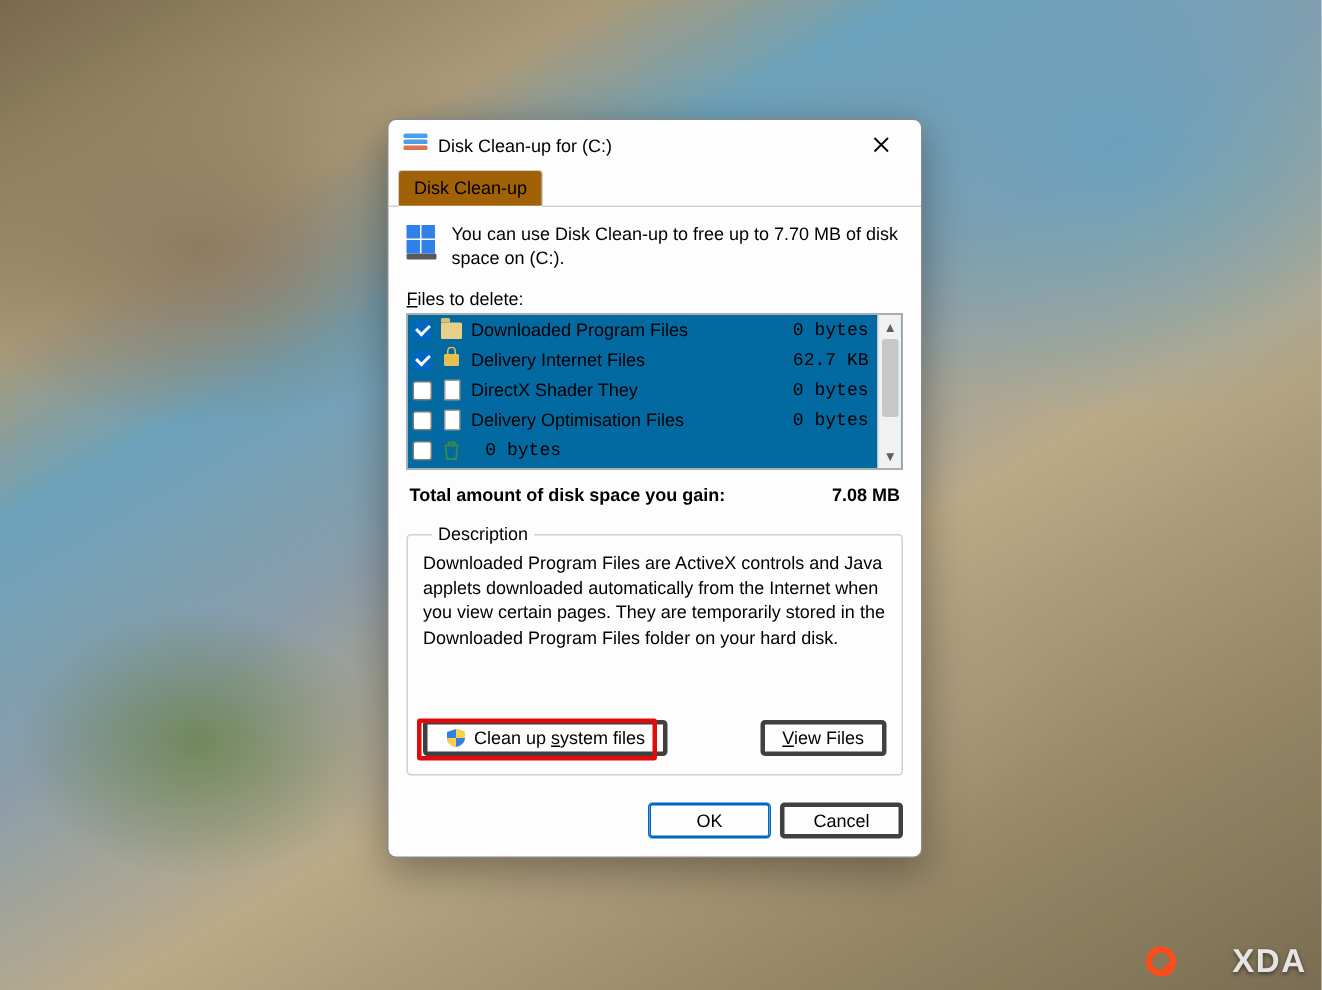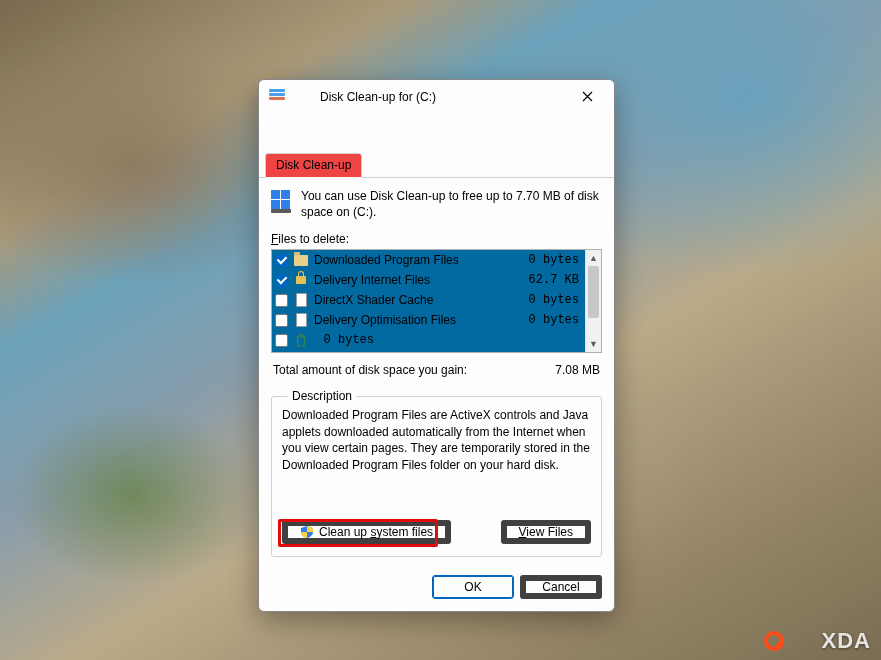--- a/index.html
+++ b/index.html
@@ -32,21 +32,20 @@
       background: #fdfdfd;
       border: 1px solid #888;
       border-radius: 6px;
       box-shadow: 0 8px 28px rgba(0,0,0,0.35);
     }
     .titlebar {
       display: flex;
       align-items: center;
       padding: 6px 8px 3px 10px;
       height: 30px;
-      gap: 28px;
     }
     .title-icon {
       width: 16px; height: 16px;
       margin-right: 7px;
       display: flex;
       flex-direction: column;
       gap: 1px;
     }
     .title-icon .band { height: 3px; border-radius: 1px; }
     .title-icon .b1 { background:#4aa0e8; }
@@ -65,24 +64,23 @@
       display: flex;
       border-bottom: 1px solid #d0d0d0;
       padding: 2px 6px 0 6px;
     }
     .tab {
       padding: 4px 10px 5px 10px;
       font-size: 12px;
       border: 1px solid #d0d0d0;
       border-bottom: 1px solid #fdfdfd;
       border-radius: 3px 3px 0 0;
-      background: #ef4444;
+      background: #a16207;
       position: relative;
       top: 1px;
-      margin-top: 40px;
     }
 
     .body { padding: 10px 12px 8px 12px; }
 
     .info-row { display: flex; gap: 10px; margin-bottom: 12px; }
     .win-icon {
       display: grid;
       grid-template-columns: 9px 9px;
       grid-template-rows: 9px 9px;
       gap: 1px;
@@ -159,21 +157,21 @@
     .file-row .fsize { width: 60px; text-align: right; font-family: Liberation Mono, monospace; }
 
     .folder-icon { width:14px; height:11px; background:#e8d088; border-radius:1px; position:relative; }
     .folder-icon::before { content:''; position:absolute; left:0; top:-3px; width:6px; height:3px; background:#d8c070; border-radius:1px 1px 0 0; }
     .lock-icon { width:10px; height:8px; background:#e8c050; border-radius:1px; position:relative; }
     .lock-icon::before { content:''; position:absolute; left:2px; top:-5px; width:4px; height:5px; border:1.5px solid #e8c050; border-bottom:none; border-radius:3px 3px 0 0; }
     .page-icon { width:11px; height:14px; background:#fff; border:1px solid #9a9a9a; border-radius:1px; }
     .recycle-icon { width:14px; height:14px; position:relative; }
     .recycle-icon svg { width:14px; height:14px; }
 
-    .total-row { display:flex; margin: 10px 2px 19px 2px; }
+    .total-row { display:flex; margin: 10px 2px 19px 2px; font-weight: bold; }
     .total-row .lbl { flex:1; }
     .total-row .val { }
 
     .group {
       border: 1px solid #d0d0d0;
       border-radius: 3px;
       padding: 10px 10px 12px 10px;
       position: relative;
       margin-top: 6px;
     }
@@ -184,21 +182,21 @@
       padding: 0 4px;
     }
     .desc-text { line-height: 1.38; margin-bottom: 46px; }
 
     .group-buttons {
       display: flex;
       justify-content: space-between;
       gap: 10px;
     }
     .btn {
-      border: 6px solid #404040;
+      border: 3px solid #404040;
       background: #fdfdfd;
       border-radius: 3px;
       padding: 4px 12px;
       font-family: inherit;
       font-size: 12px;
       min-width: 80px;
       height: 24px;
       display: inline-flex;
       align-items: center;
       justify-content: center;
@@ -315,21 +313,21 @@
               <div class="lock-icon"></div>
             </div>
             <div class="fname">Delivery Internet Files</div>
             <div class="fsize">62.7 KB</div>
           </div>
           <div class="file-row">
             <div class="cb"></div>
             <div class="ficon">
               <div class="page-icon"></div>
             </div>
-            <div class="fname">DirectX Shader Cache</div>
+            <div class="fname">DirectX Shader They</div>
             <div class="fsize">0 bytes</div>
           </div>
           <div class="file-row">
             <div class="cb"></div>
             <div class="ficon">
               <div class="page-icon"></div>
             </div>
             <div class="fname">Delivery Optimisation Files</div>
             <div class="fsize">0 bytes</div>
           </div>

